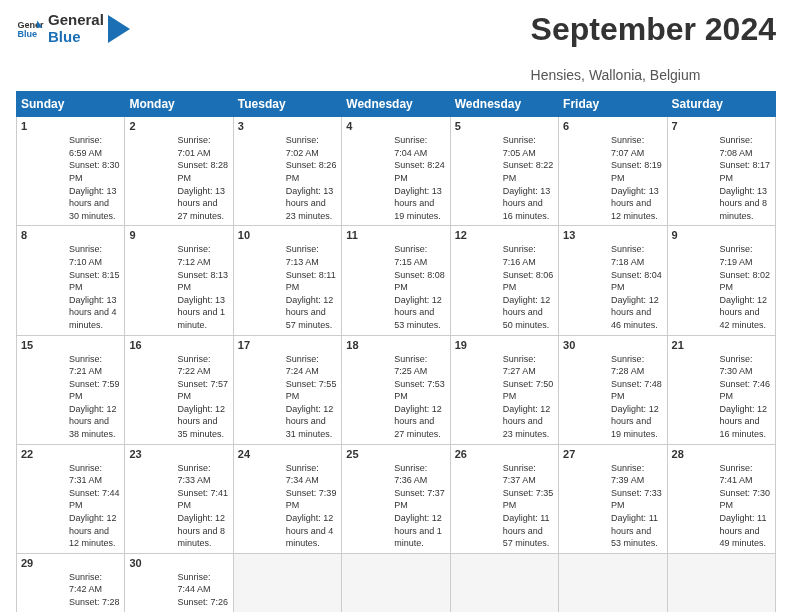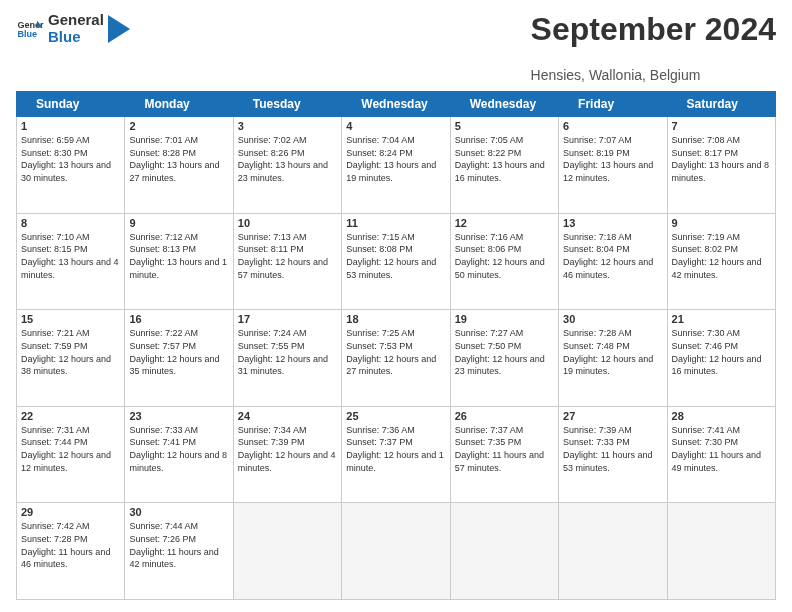--- a/index.html
+++ b/index.html
@@ -50,21 +50,21 @@
       border: 1px solid #ccc;
       border-collapse: collapse;
       width: 100%;
       table-layout: fixed;
     }
     .calendar th {
       background: #1a6fb5;
       color: #fff;
       font-size: 12px;
       font-weight: bold;
-      padding: 5px 19px;
+      padding: 5px 4px;
       text-align: left;
       border: 1px solid #1a6fb5;
       margin-left: 47px;
     }
     .calendar td {
       border: 1px solid #ccc;
       vertical-align: top;
       padding: 3px 4px;
       font-size: 9.5px;
       color: #333;
@@ -77,20 +77,21 @@
     .day-num {
       font-size: 11px;
       font-weight: bold;
       display: block;
       margin-bottom: 2px;
     }
     .day-info {
       line-height: 1.4;
       font-size: 9px;
       color: #333;
+      margin-left: 48px;
     }
   </style>
 </head>
 <body>
 
 <div class="page">
   <div class="header">
     <div class="logo">
       <svg class="logo-icon" viewBox="0 0 40 40" xmlns="http://www.w3.org/2000/svg">
         <text x="2" y="18" font-size="13" font-weight="bold" fill="#333" font-family="Arial">General</text>

